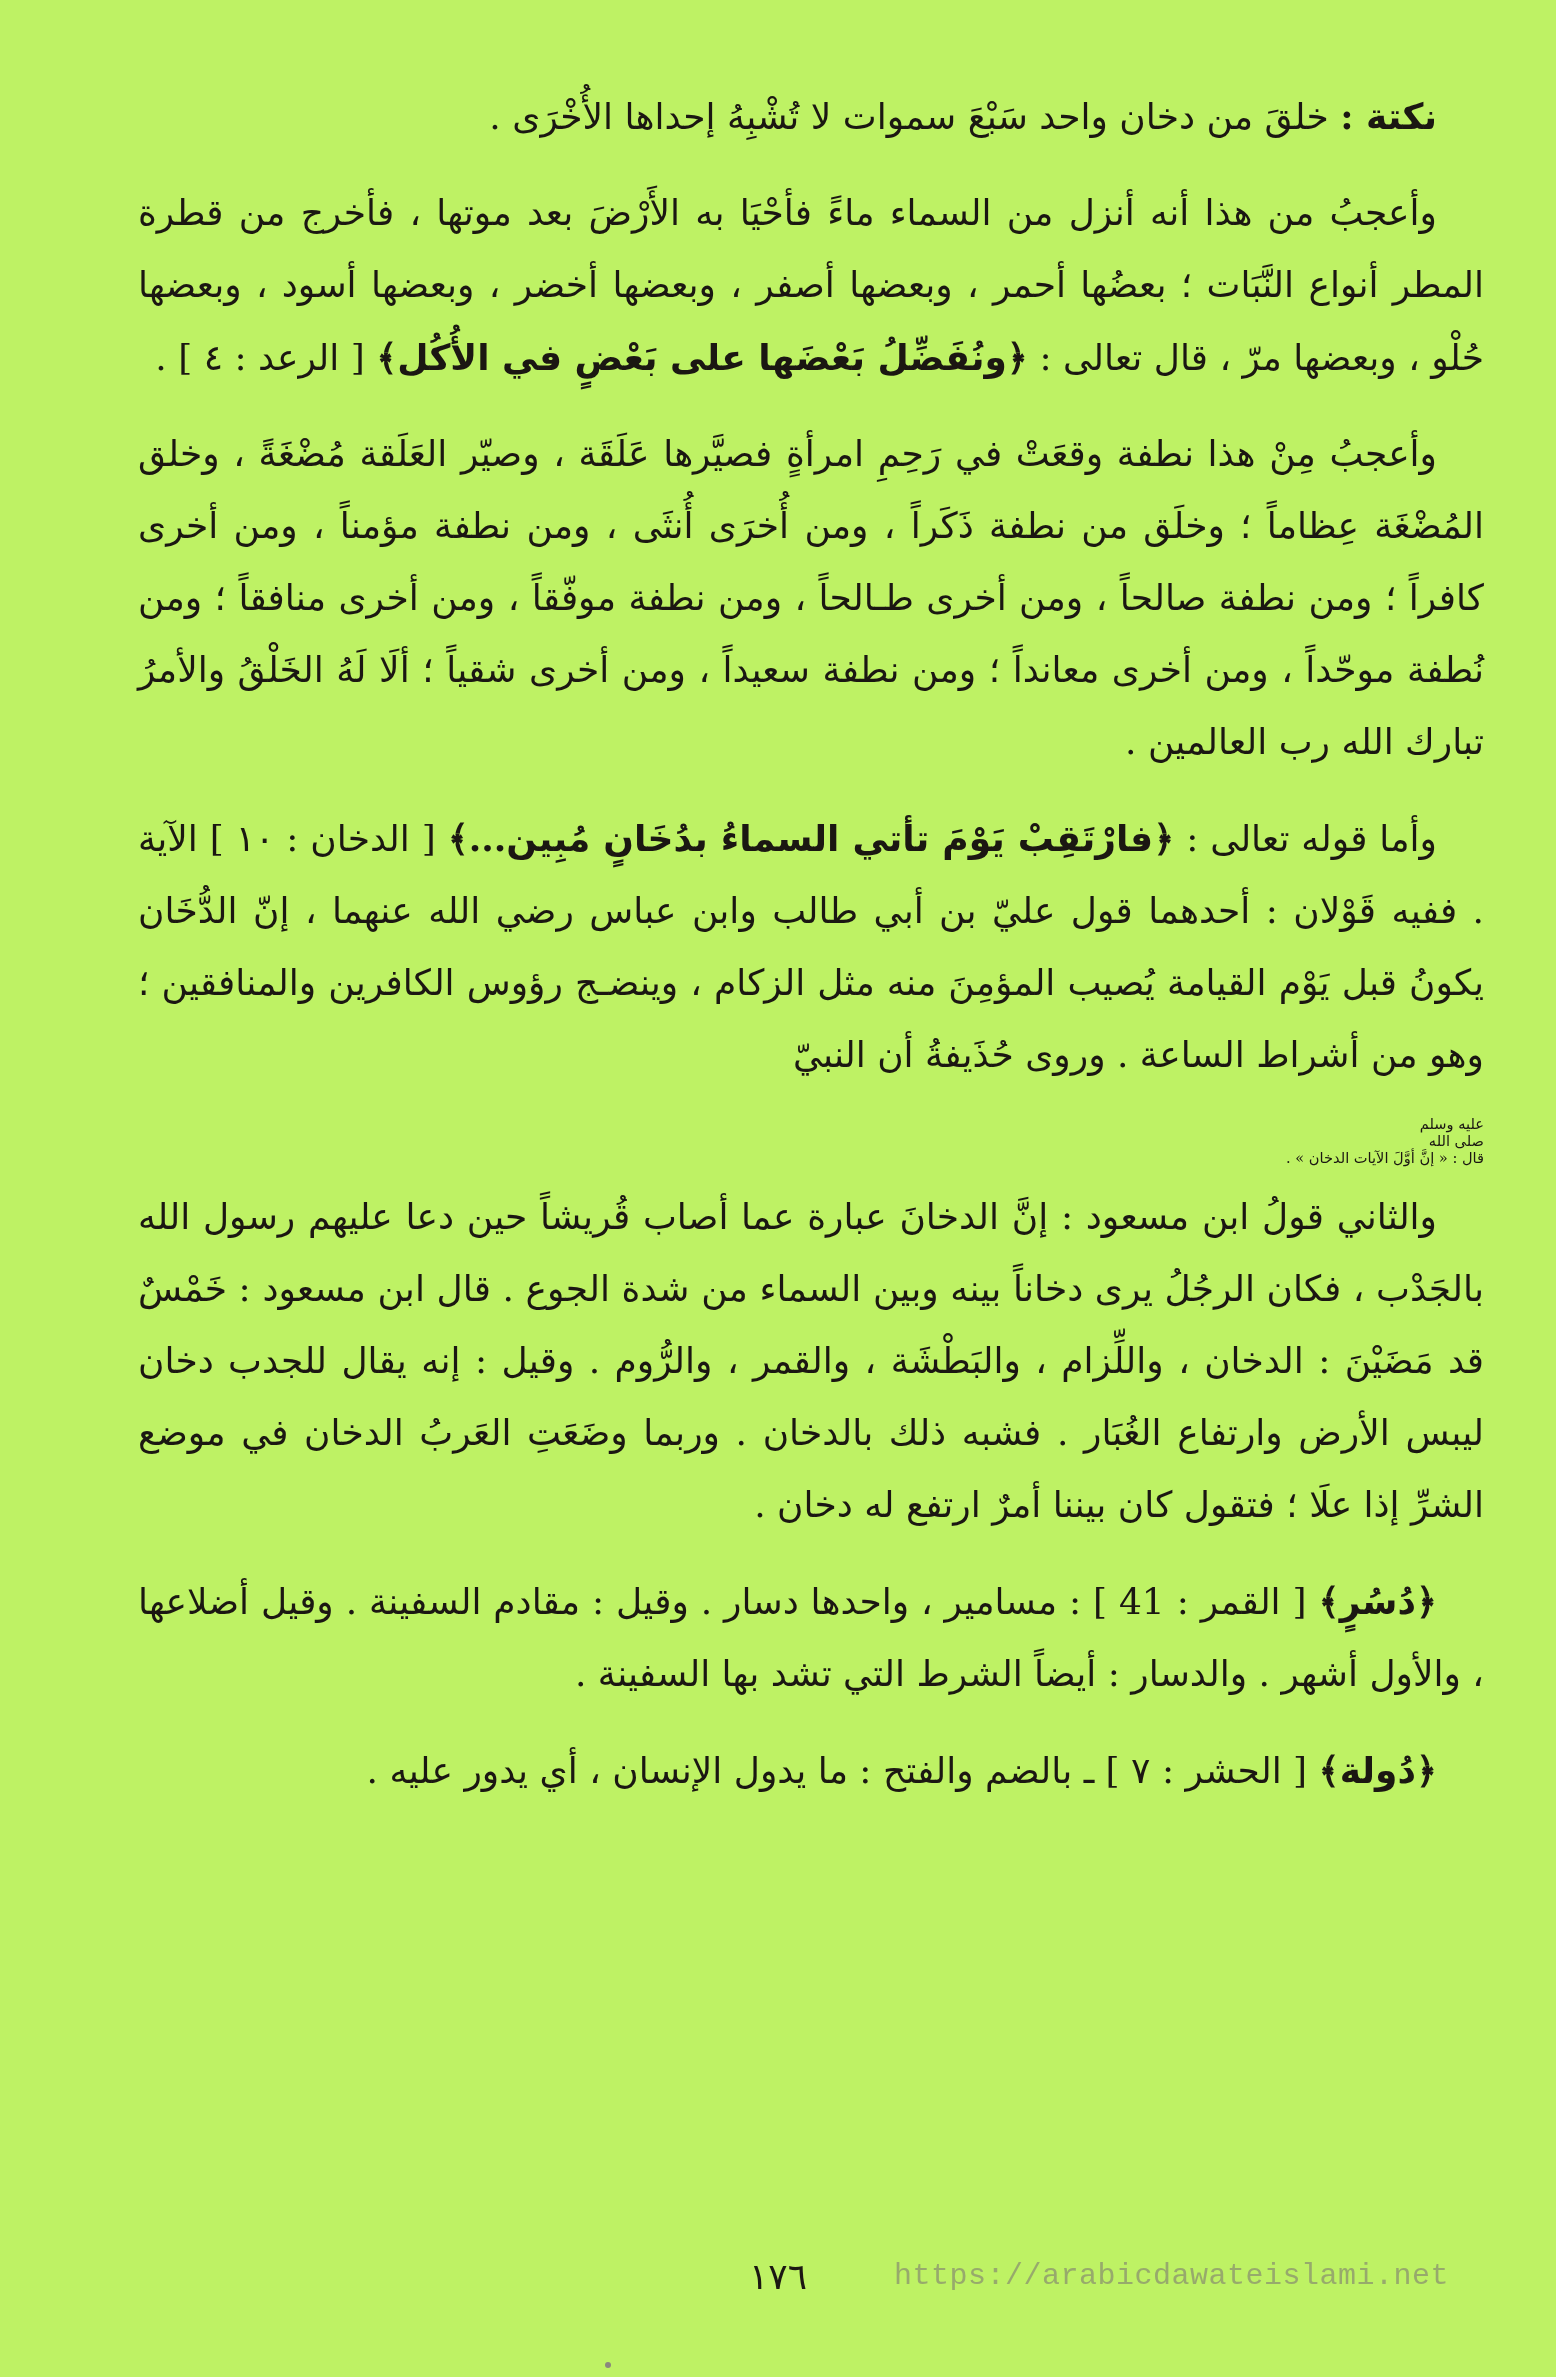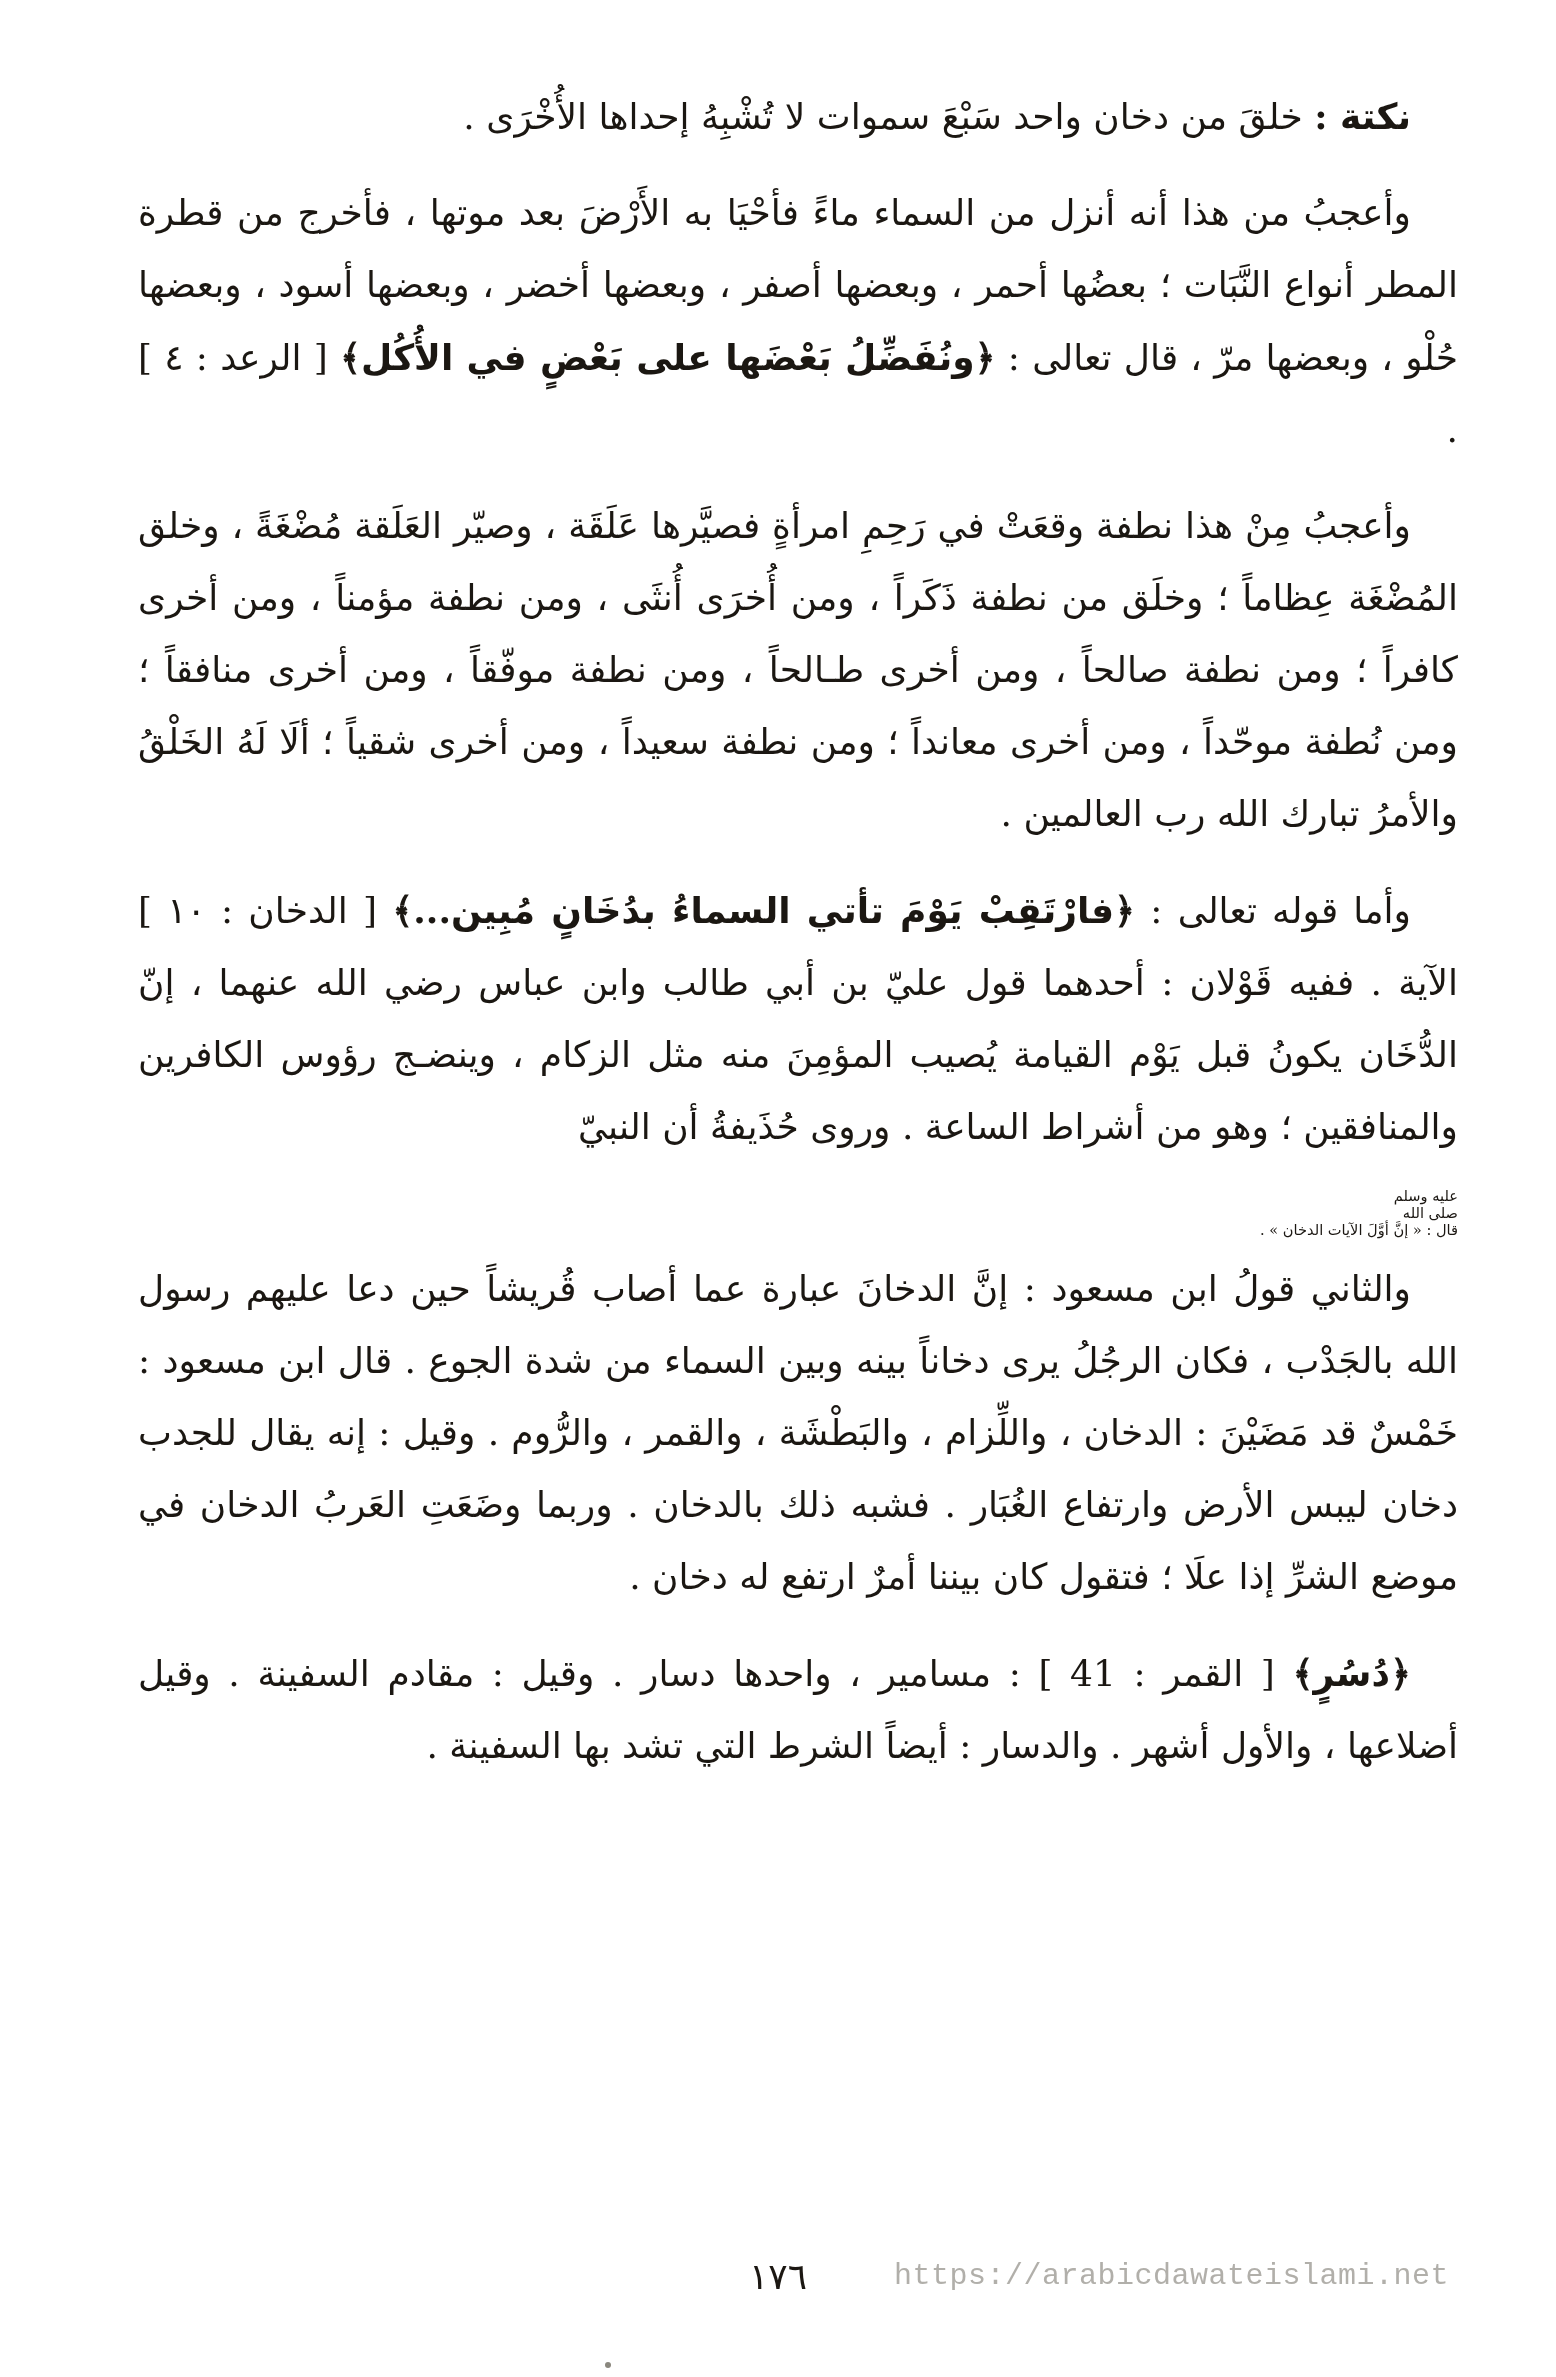--- a/index.html
+++ b/index.html
@@ -1,27 +1,27 @@
 <!DOCTYPE html>
 <html lang="ar" style="font-size:14.6px"><head>
 <meta charset="utf-8">
 <style>
   html,body{margin:0;padding:0;background:#e8e6e0;}
   .page{
     position:relative;
     width:1556px;
     height:2377px;
     margin:0 auto;
-    background:#ffffff;
+    background:#bef264;
     overflow:hidden;
     direction:rtl;
     font-family:"DejaVu Serif","DejaVu Sans",sans-serif;
     color:#1b1712;
     box-sizing:border-box;
-    padding:80px 98px 0 138px;
+    padding:80px 72px 0 138px;
   }
   .para{
     text-align:justify;
     font-size:36px;
     line-height:2.0;
     margin:0 0 24px 0;
     text-indent:47px;
   }
   .lead{font-weight:bold;}
   .quote{font-weight:bold;}
@@ -104,20 +104,24 @@
 
   <p class="para">
     <span>والثاني قولُ ابن مسعود : إنَّ الدخانَ عبارة عما أصاب قُريشاً حين دعا عليهم رسول الله بالجَدْب ، فكان الرجُلُ يرى دخاناً بينه وبين السماء من شدة الجوع . قال ابن مسعود : خَمْسٌ قد مَضَيْنَ : الدخان ، واللِّزام ، والبَطْشَة ، والقمر ، والرُّوم . وقيل : إنه يقال للجدب دخان ليبس الأرض وارتفاع الغُبَار . فشبه ذلك بالدخان . وربما وضَعَتِ العَربُ الدخان في موضع الشرِّ إذا علَا ؛ فتقول كان بيننا أمرٌ ارتفع له دخان .</span>
   </p>
 
   <p class="para">
     <span class="lead">﴿دُسُرٍ﴾</span>
     <span>[ القمر : 41 ] : مسامير ، واحدها دسار . وقيل : مقادم السفينة . وقيل أضلاعها ، والأول أشهر . والدسار : أيضاً الشرط التي تشد بها السفينة .</span>
   </p>
 
+  <p class="para">
+    <span class="lead">﴿دُولة﴾</span>
+    <span>[ الحشر : ٧ ] ـ بالضم والفتح : ما يدول الإنسان ، أي يدور عليه .</span>
+  </p>
 
   <div class="footer">
     <div class="page-number">١٧٦</div>
     <div class="watermark">https://arabicdawateislami.net</div>
   </div>
 
   <div class="scan-speck"></div>
 
 </div>
 

